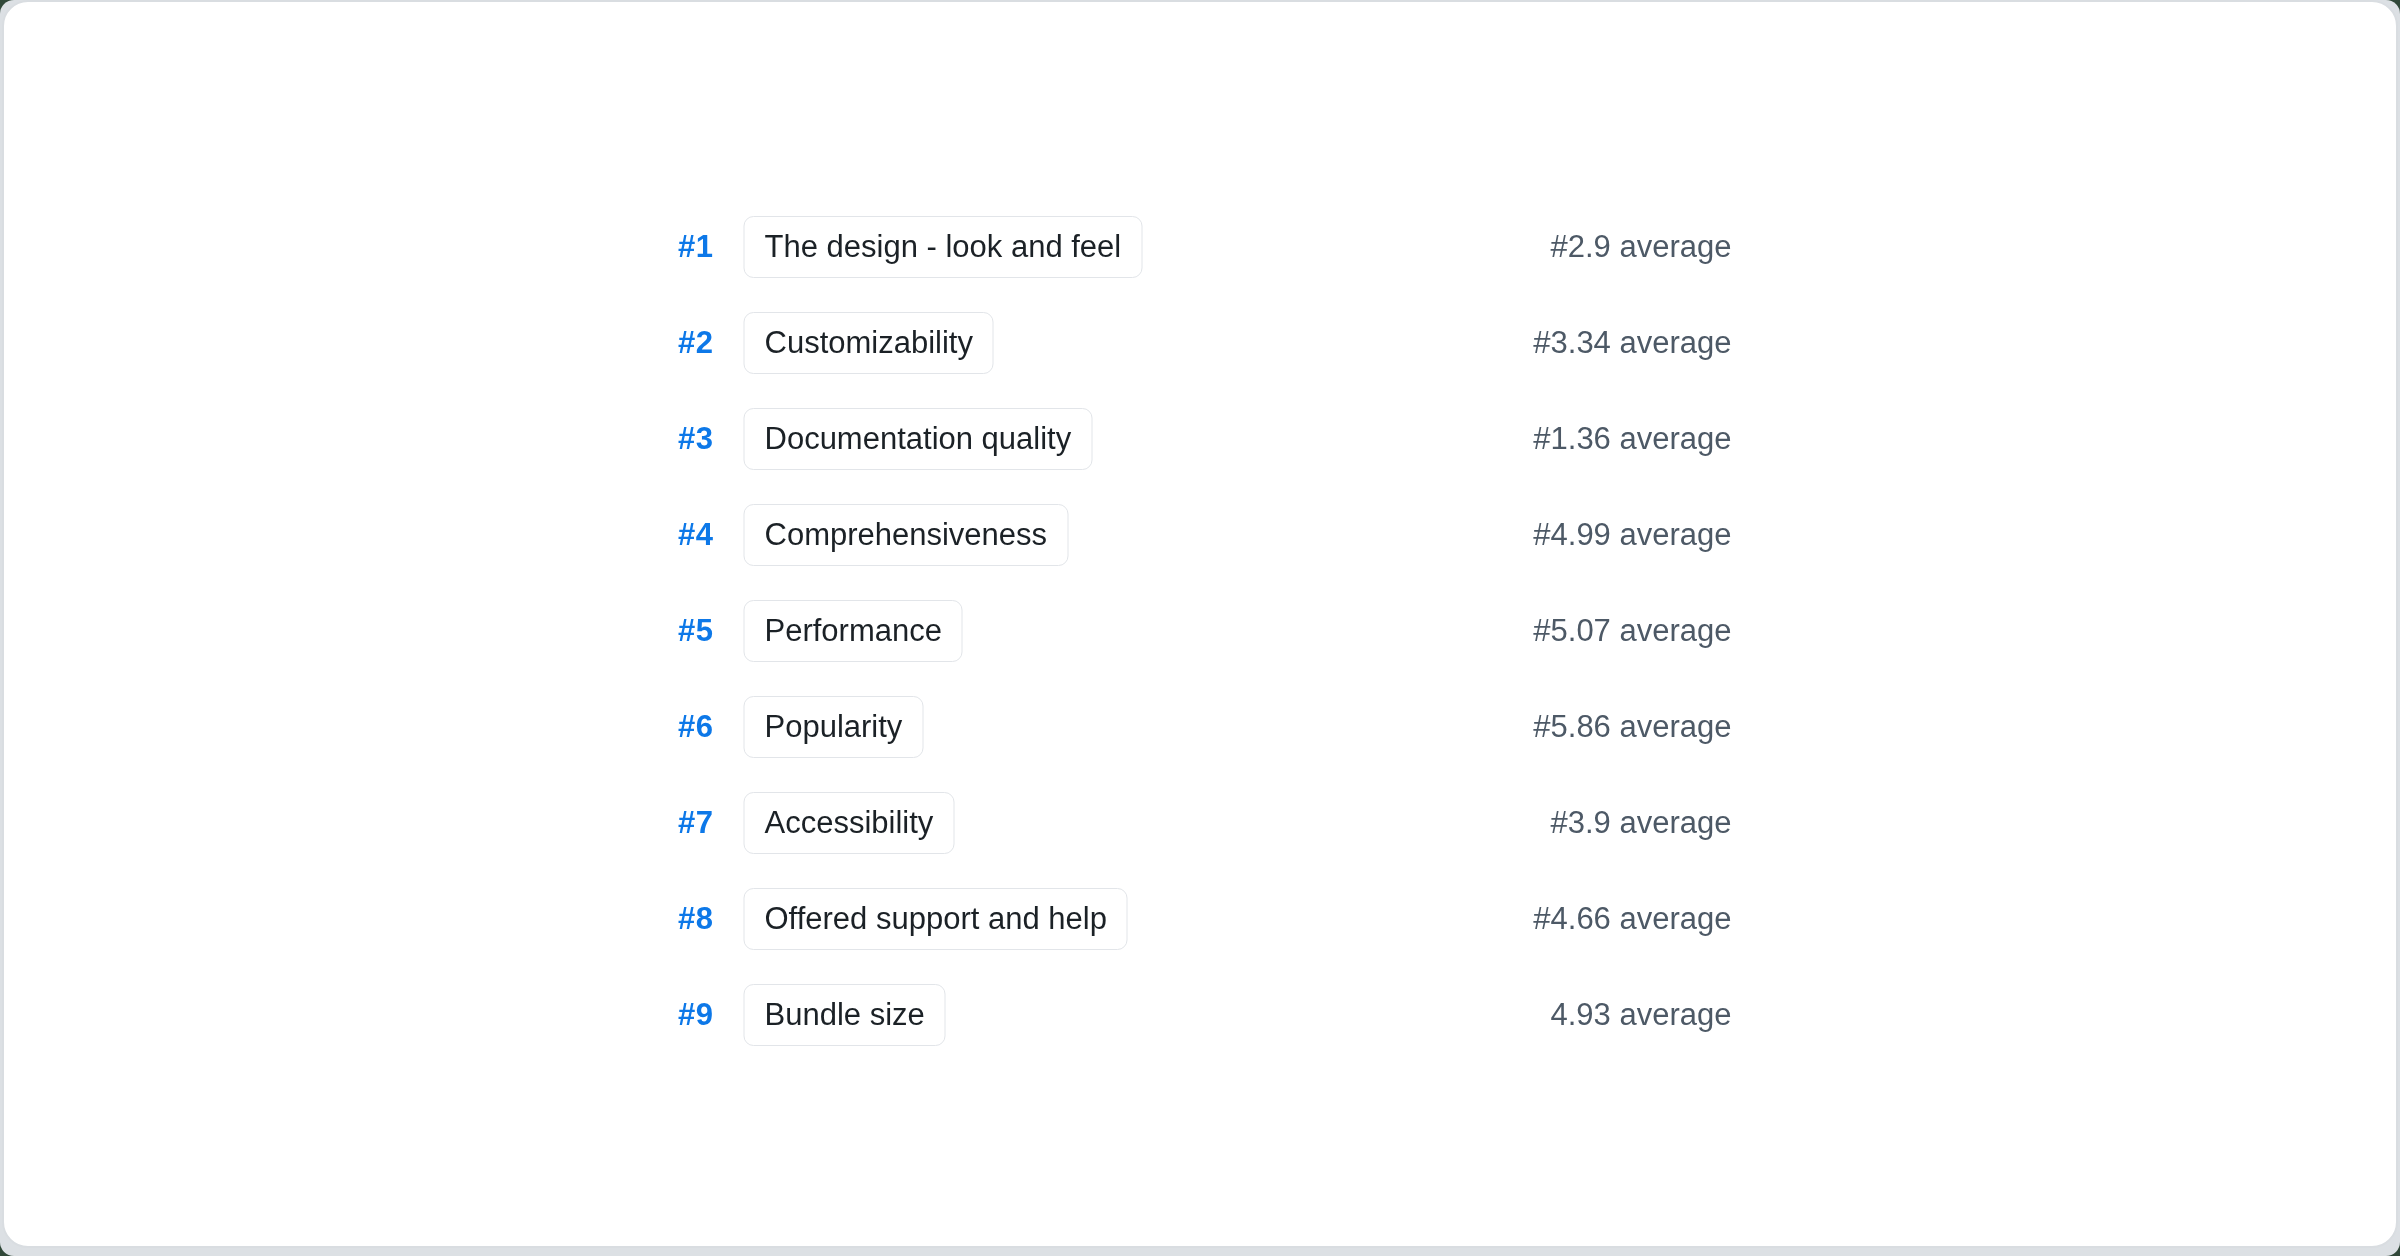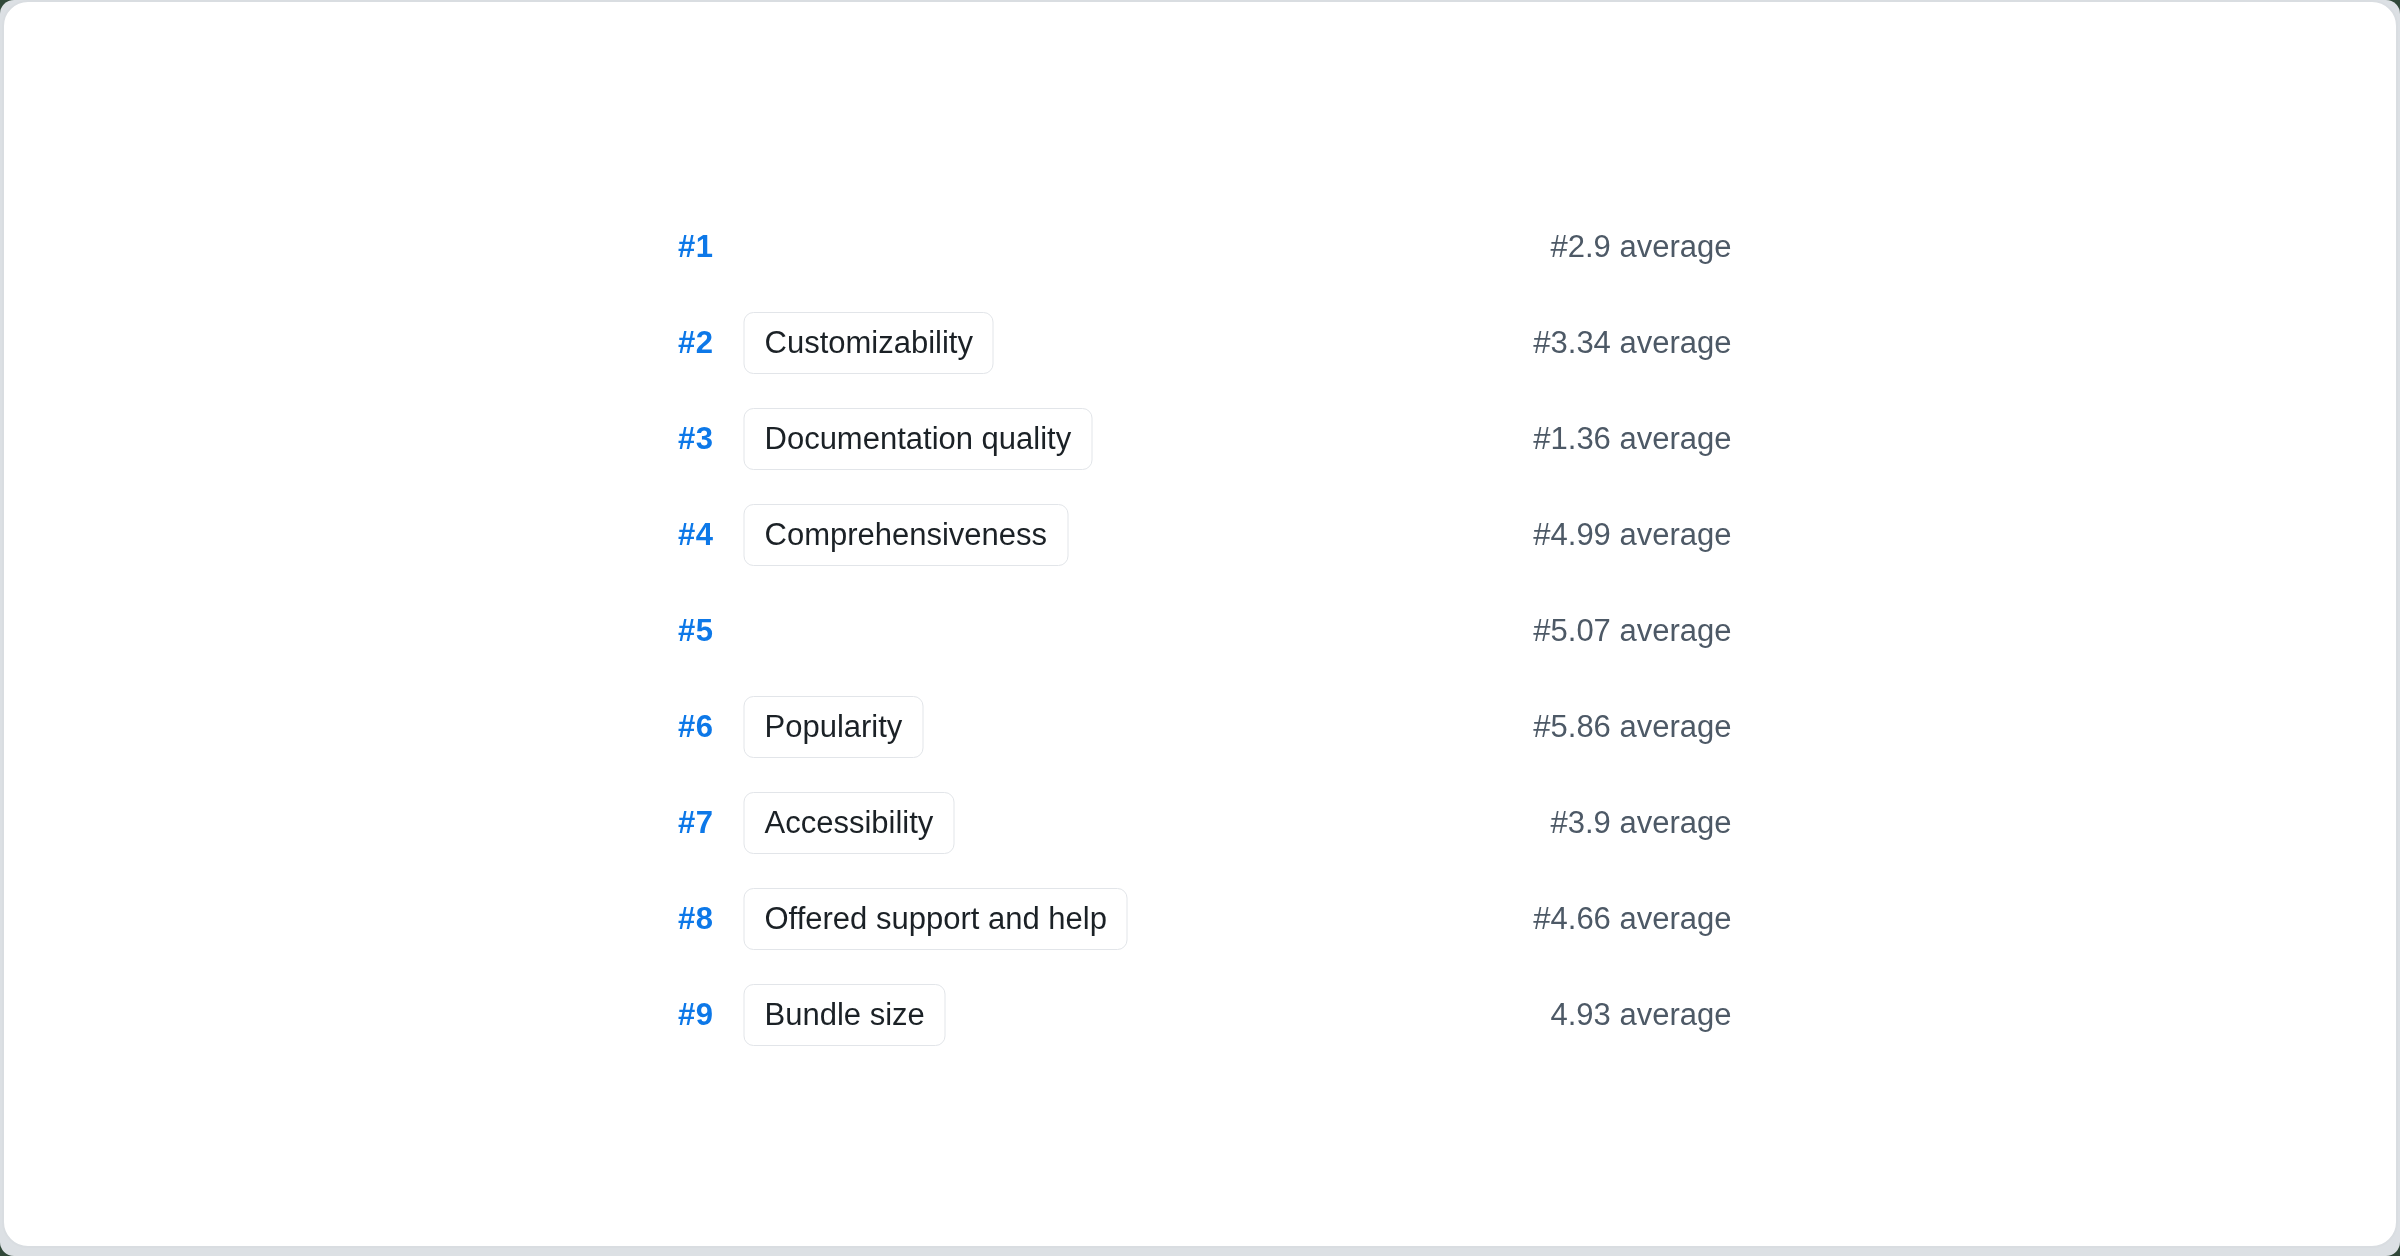--- a/index.html
+++ b/index.html
@@ -73,20 +73,21 @@
 </head>
 <body style="--page-green: #314839; --frame-gray: #dce0e4; --card-bg: #ffffff; --card-border: #d9dde1; --rank-blue: #0d78e8; --label-text: #1b2126; --label-border: #e2e5e9; --average-text: #4d5966;">
 
 <div class="frame"></div>
 
 <div class="card">
   <div class="list" id="ranking-list">
 
       <div class="row">
         <span class="rank">#1</span>
+        <span class="chip">The design - look and feel</span>
         <span class="avg">#2.9 average</span>
       </div>
 
       <div class="row">
         <span class="rank">#2</span>
         <span class="chip">Customizability</span>
         <span class="avg">#3.34 average</span>
       </div>
 
       <div class="row">
@@ -96,20 +97,21 @@
       </div>
 
       <div class="row">
         <span class="rank">#4</span>
         <span class="chip">Comprehensiveness</span>
         <span class="avg">#4.99 average</span>
       </div>
 
       <div class="row">
         <span class="rank">#5</span>
+        <span class="chip">Performance</span>
         <span class="avg">#5.07 average</span>
       </div>
 
       <div class="row">
         <span class="rank">#6</span>
         <span class="chip">Popularity</span>
         <span class="avg">#5.86 average</span>
       </div>
 
       <div class="row">

